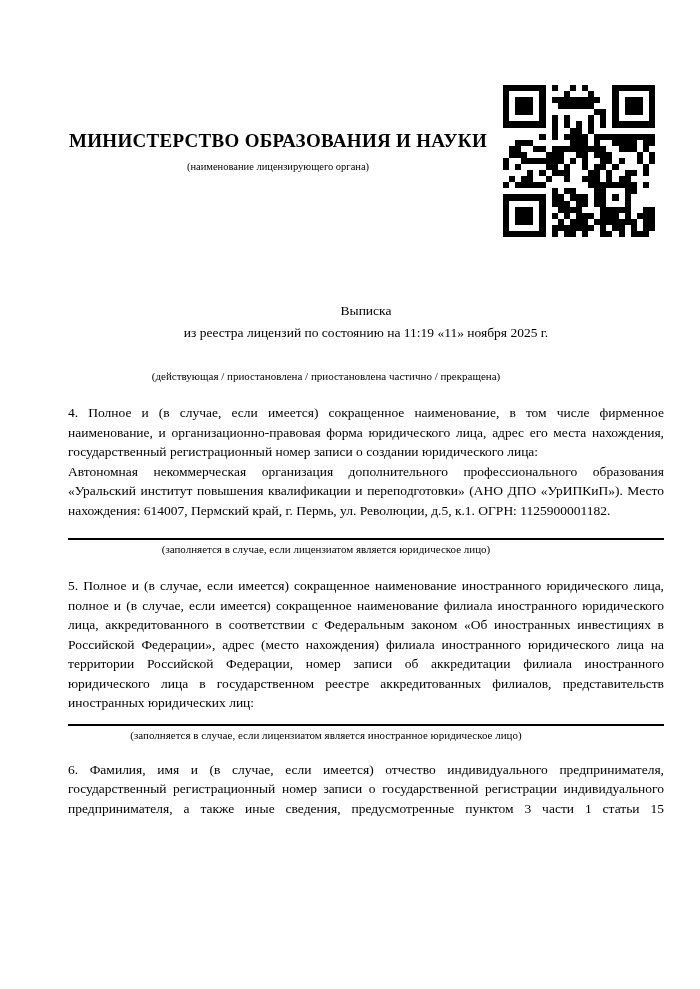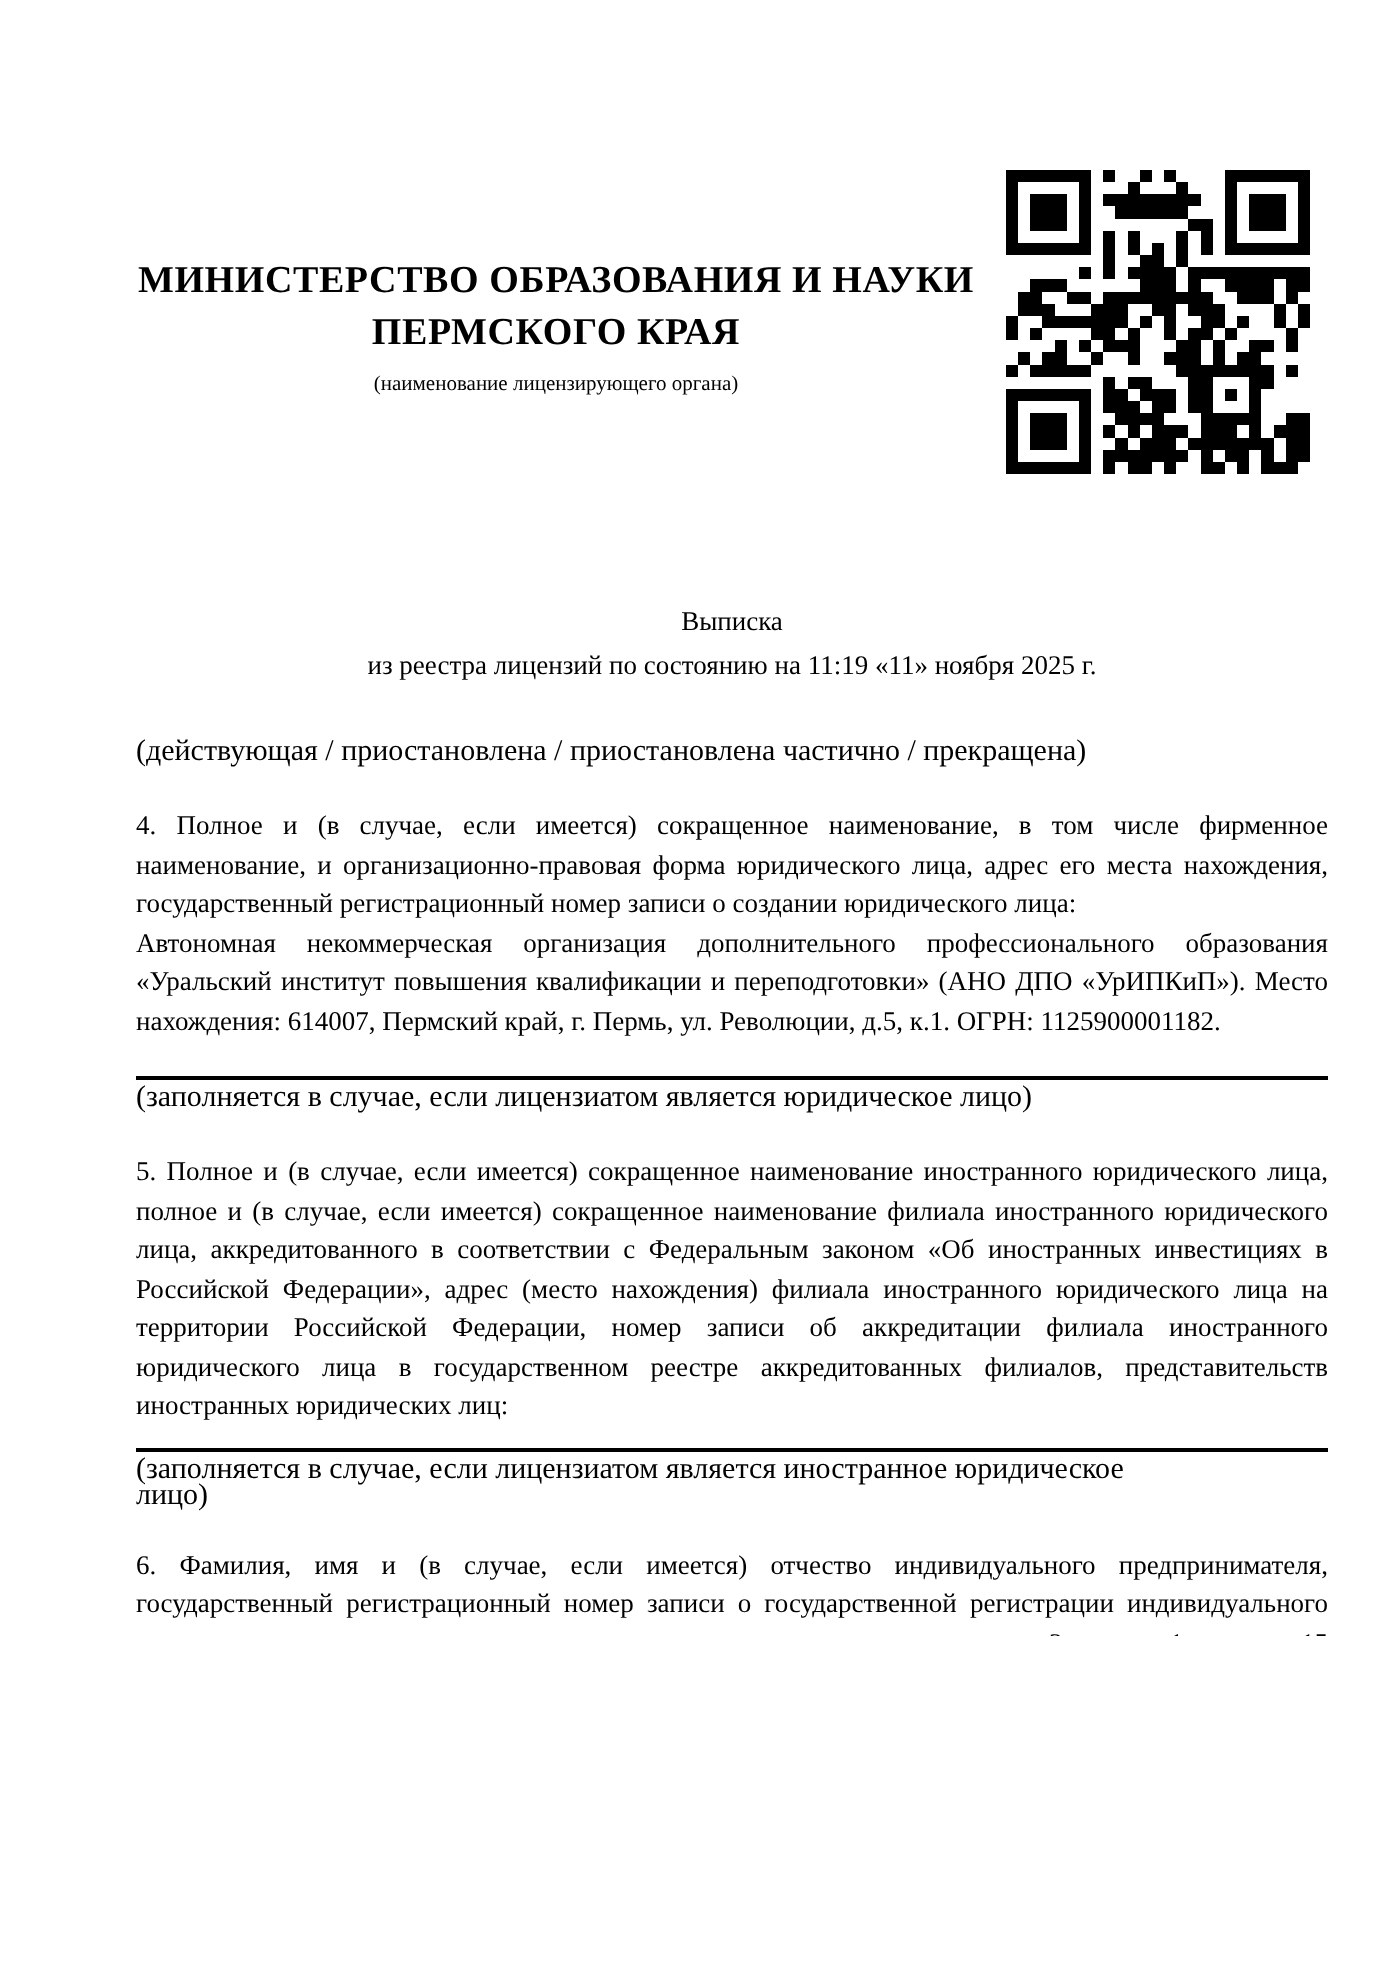--- a/index.html
+++ b/index.html
@@ -38,23 +38,23 @@
   .doc-title {
     text-align: center;
     font-size: 13.5px;
     line-height: 22px;
     margin-bottom: 26px;
   }
   .item { font-size: 13.5px; }
   .line-item { line-height: 19px; }
   .para { text-align: justify; line-height: 19.5px; }
   .caption {
-    font-size: 15px;
+    font-size: 11px;
     line-height: 13px;
-    text-align: left;
+    text-align: center;
     margin-right: 80px; 
   }
   .cap-gap-20 { margin-bottom: 20px; }
   .cap-gap-18 { margin-bottom: 18px; }
   .cap-gap-16 { margin-bottom: 4px; }
   .mb-14 { margin-bottom: 14px; }
   .mb-13 { margin-bottom: 13px; }
   .underlined { border-bottom: 2px solid #000000; padding-bottom: 18px; }
   .blank-rule {
     height: 11px;
@@ -72,21 +72,20 @@
   }
 </style>
 </head>
 <body>
 
 <div class="page">
 
   <div class="header">
     <div class="ministry">
       <div class="ministry-name">МИНИСТЕРСТВО ОБРАЗОВАНИЯ И НАУКИ</div>
-      <div class="ministry-name">ПЕРМСКОГО КРАЯ</div>
       <div class="ministry-caption">(наименование лицензирующего органа)</div>
     </div>
     <svg id="qr" class="qr" viewBox="0 0 25 25" shape-rendering="crispEdges">
         <rect x="0" y="0" width="25" height="25" fill="#ffffff"></rect>
         <rect x="0" y="0" width="1" height="1" fill="#000000"></rect>
         <rect x="1" y="0" width="1" height="1" fill="#000000"></rect>
         <rect x="2" y="0" width="1" height="1" fill="#000000"></rect>
         <rect x="3" y="0" width="1" height="1" fill="#000000"></rect>
         <rect x="4" y="0" width="1" height="1" fill="#000000"></rect>
         <rect x="5" y="0" width="1" height="1" fill="#000000"></rect>

